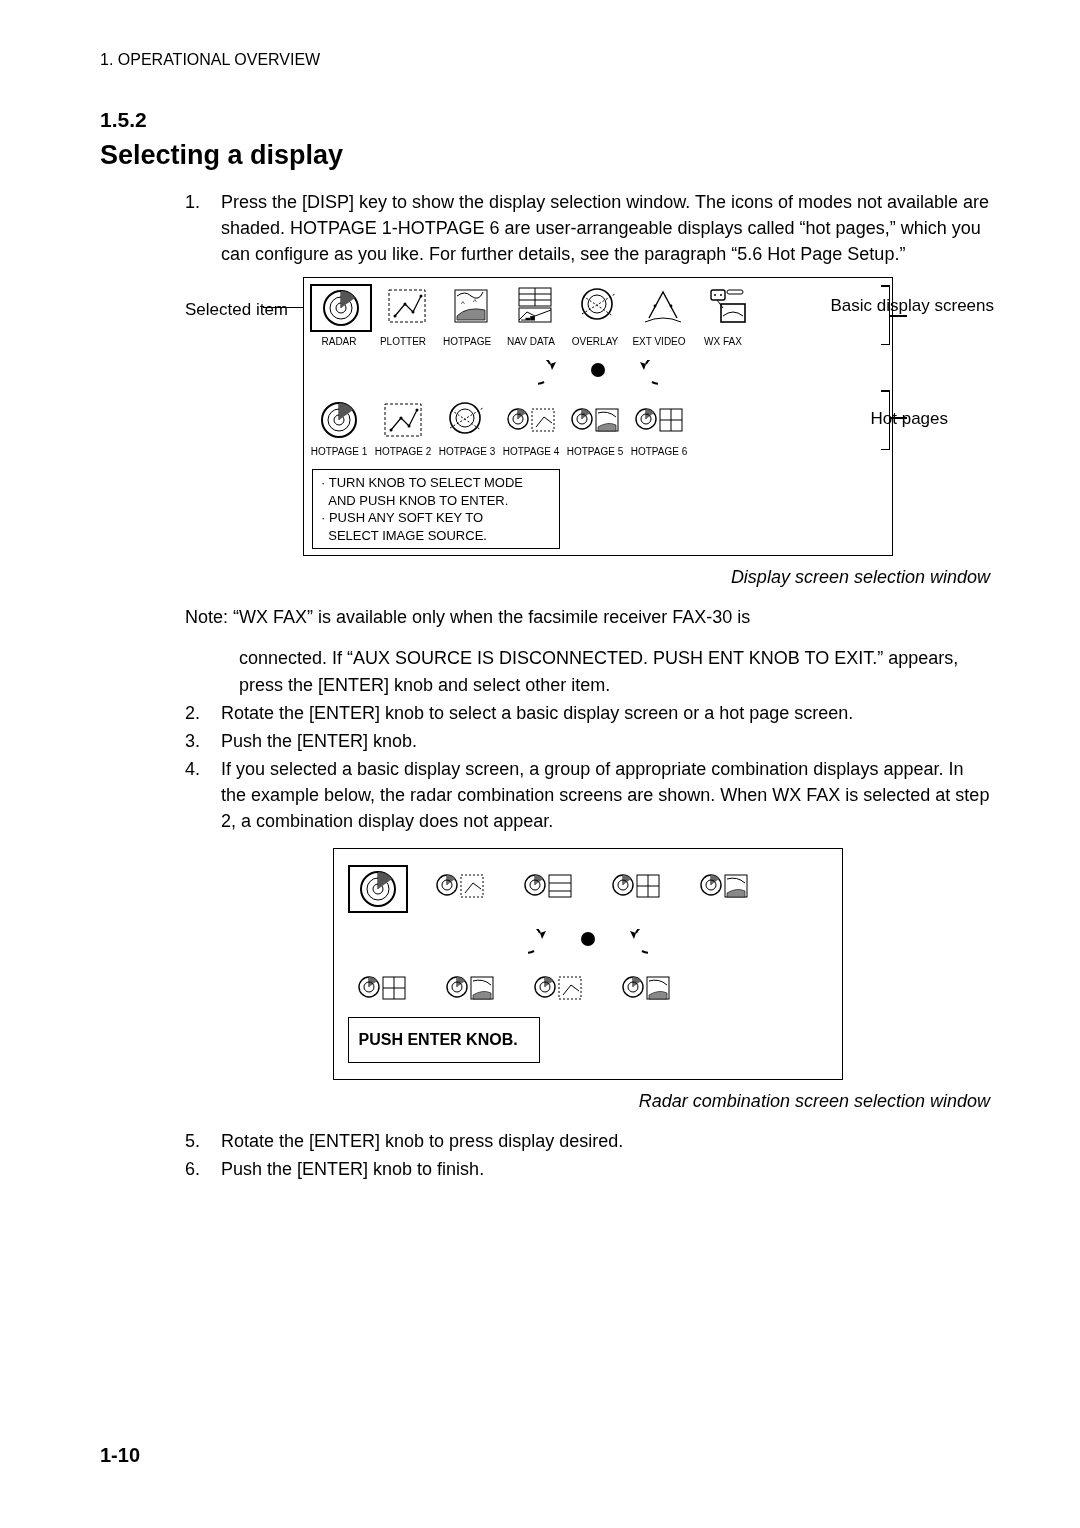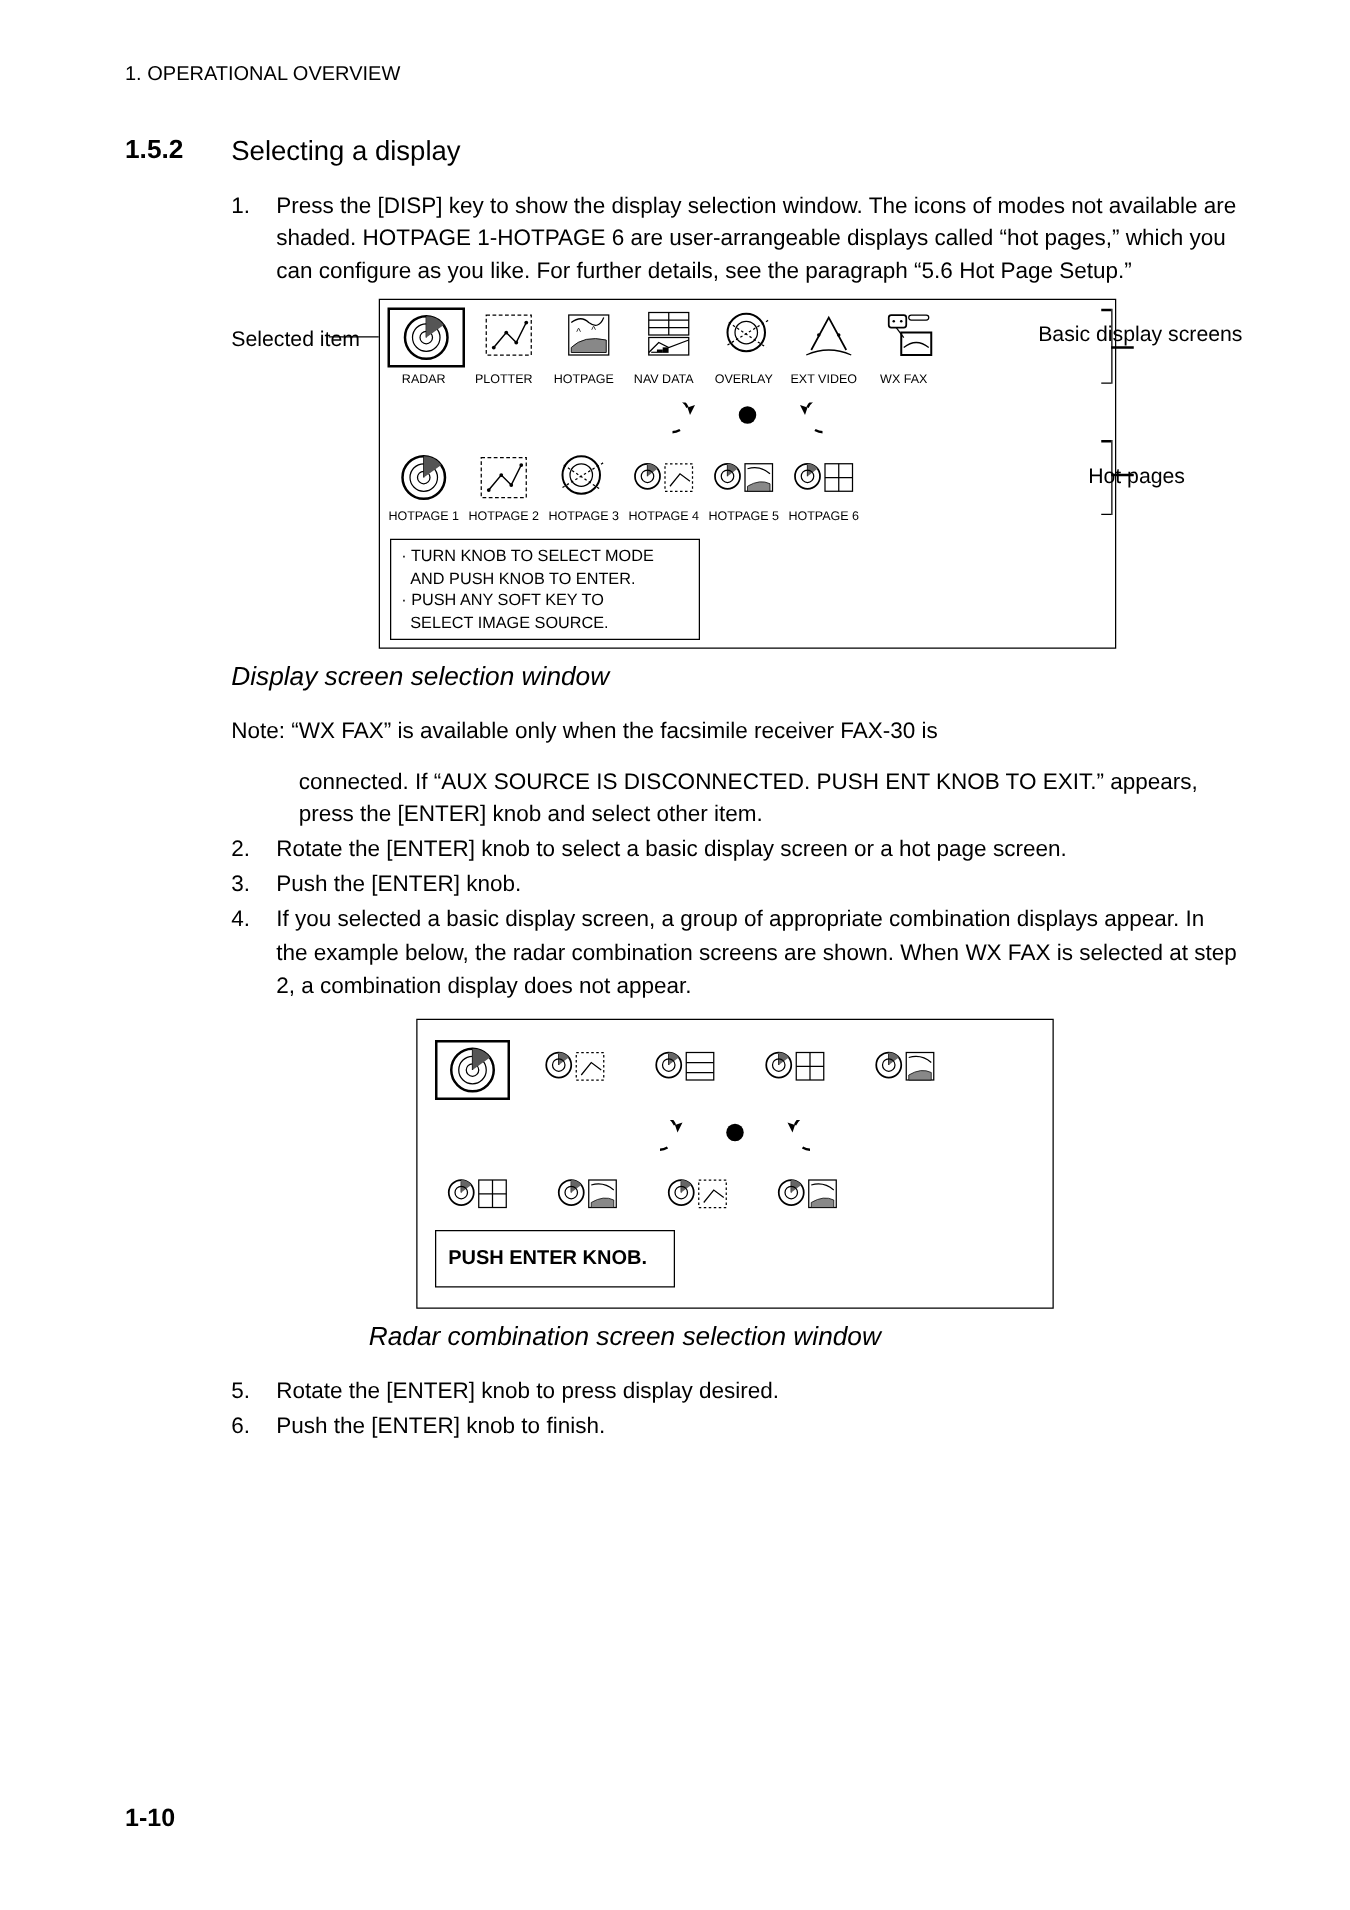--- a/index.html
+++ b/index.html
@@ -18,29 +18,30 @@
     padding:48px 90px 0 100px;
     box-sizing:border-box;
   }
   .chapter-header {
     font-size:16px;
     margin-bottom:34px;
   }
   .section-row {
     display:flex;
     margin-bottom:14px;
+    flex-direction:column;
   }
   .section-num {
     width:85px;
     font-size:21px;
     font-weight:bold;
   }
   .section-title {
-    font-size:22px;
-    font-weight:normal;
+    font-size:27px;
+    font-weight:bold;
   }
   .body-indent {
     margin-left:85px;
   }
   ol.steps {
     list-style:none;
     padding:0;
     margin:0 0 6px 0;
   }
   ol.steps > li {
@@ -148,23 +149,23 @@
   }
   .bracket-r::before{ top:0; }
   .bracket-r::after{ bottom:0; }
   .bracket-tick {
     position:absolute;
     height:1.5px;
     background:#000;
   }
   .fig-caption {
     font-style:italic;
-    text-align:left;
+    text-align:right;
     margin:8px 0 14px 0;
-    font-size:21px;
+    font-size:18px;
   }
   .note-block {
     margin-left:0;
     margin-bottom:2px;
   }
   .note-block .note-body {
     padding-left:54px;
     margin-top:15px;
   }
   .fig2-box {

